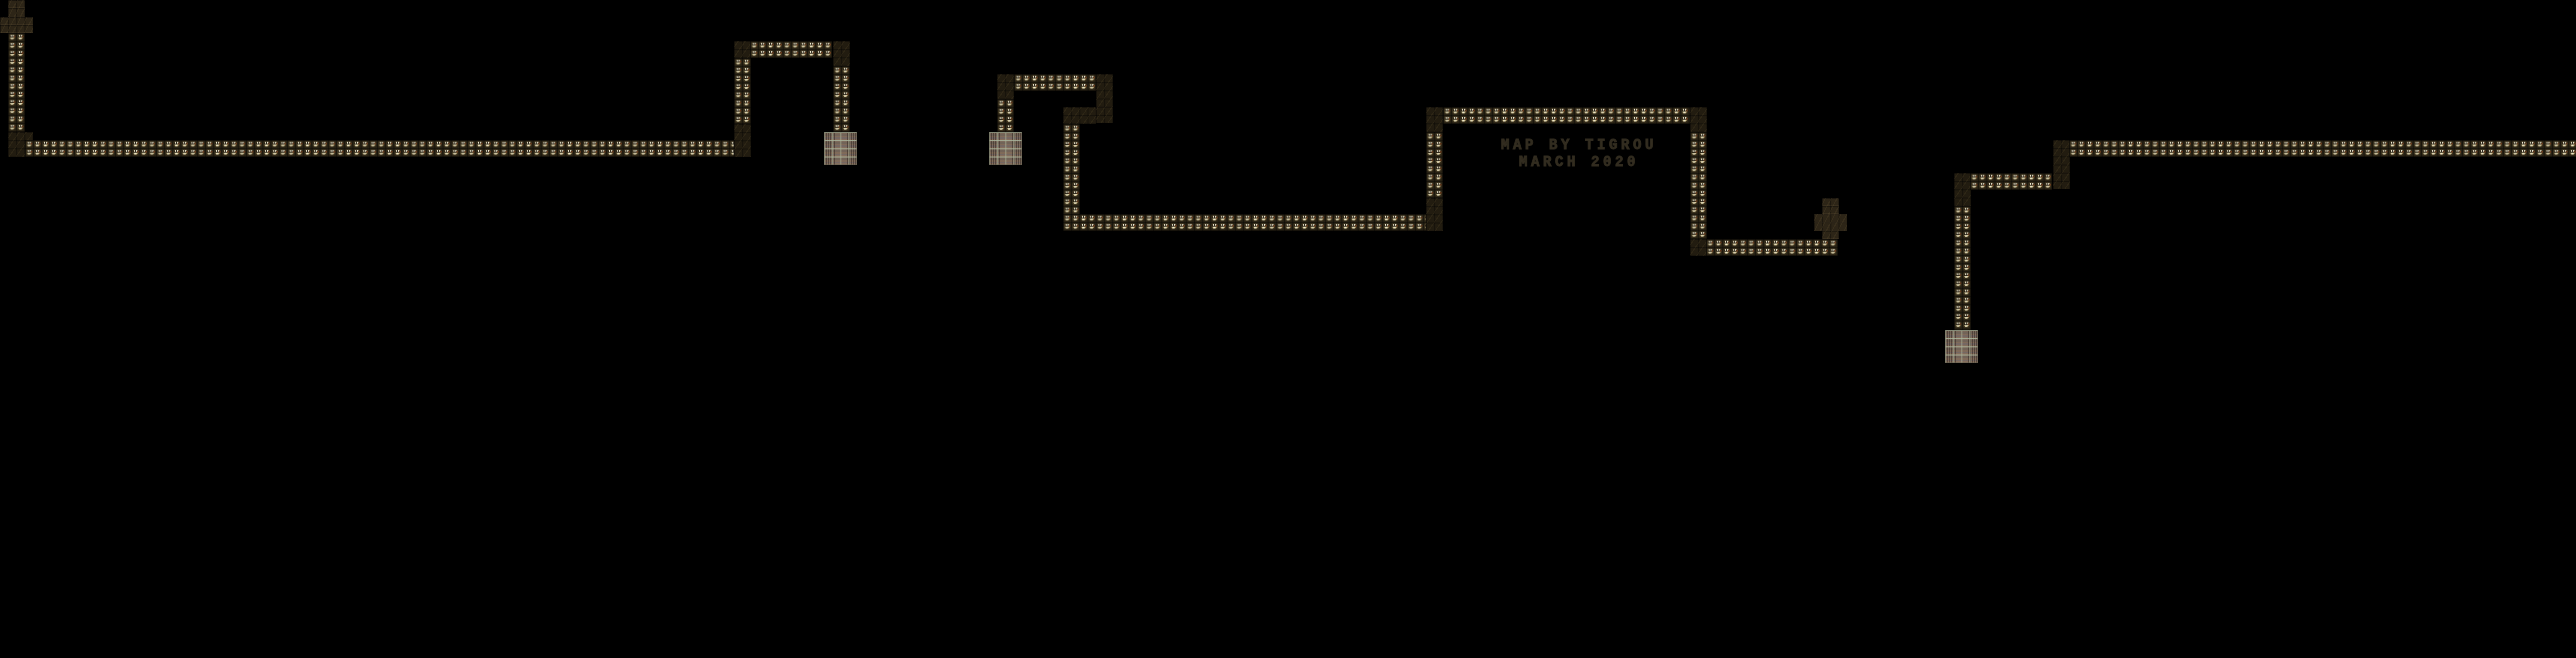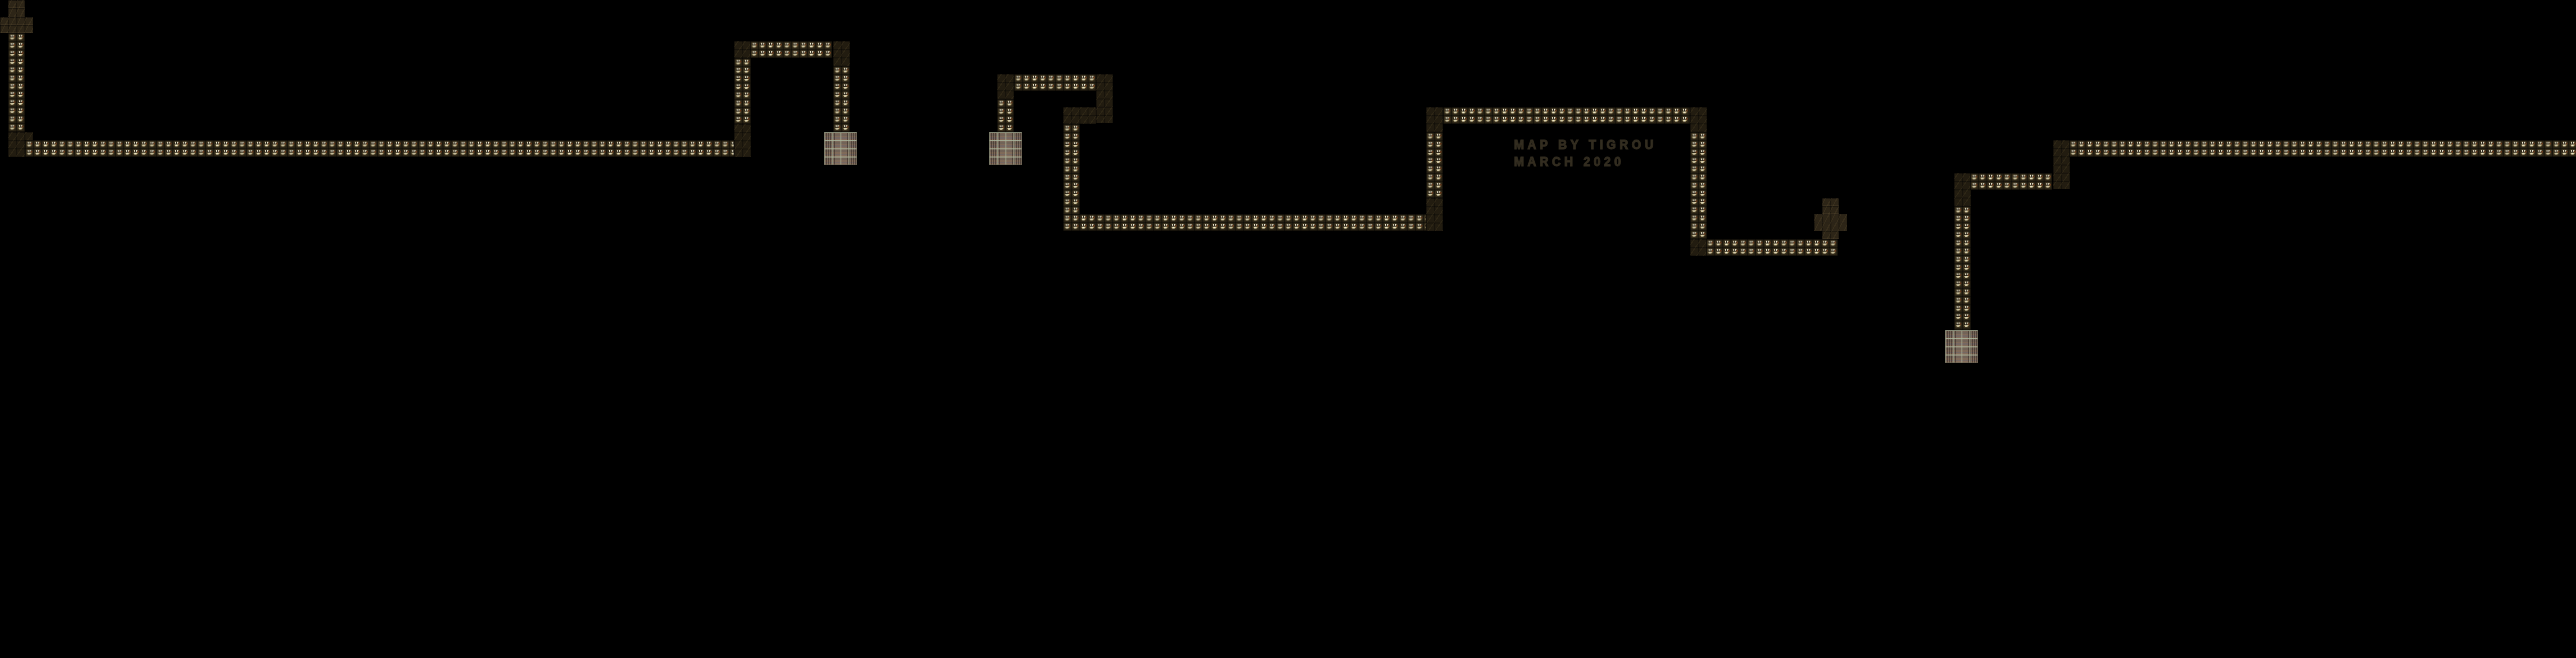--- a/index.html
+++ b/index.html
@@ -65,24 +65,24 @@
         rgba(144,112,84,0.34) 3.1px 4.6px,
         rgba(100,90,80,0.28) 4.6px 6.7px,
         rgba(130,104,82,0.30) 6.7px 8.2px);
     background-size: 8.2px 8.2px, 8.2px 8.2px, auto, auto;
     box-shadow: inset 0 0 0 0.5px rgba(60,55,45,0.6);
   }
 
   
   .credit {
     position: absolute;
-    text-align: left;
-    font-family: Liberation Sans, sans-serif;
+    text-align: center;
+    font-family: Liberation Mono, monospace;
     font-weight: bold;
-    font-size: 12px;
+    font-size: 14px;
     line-height: 17px;
     letter-spacing: 3.6px;
     white-space: nowrap;
     -webkit-text-stroke: 0.8px currentColor;
   }
 </style>
 </head>
 <body>
 
 <div id="viewport" style="width: 3824px; height: 659px; background: rgb(0, 0, 0);">

